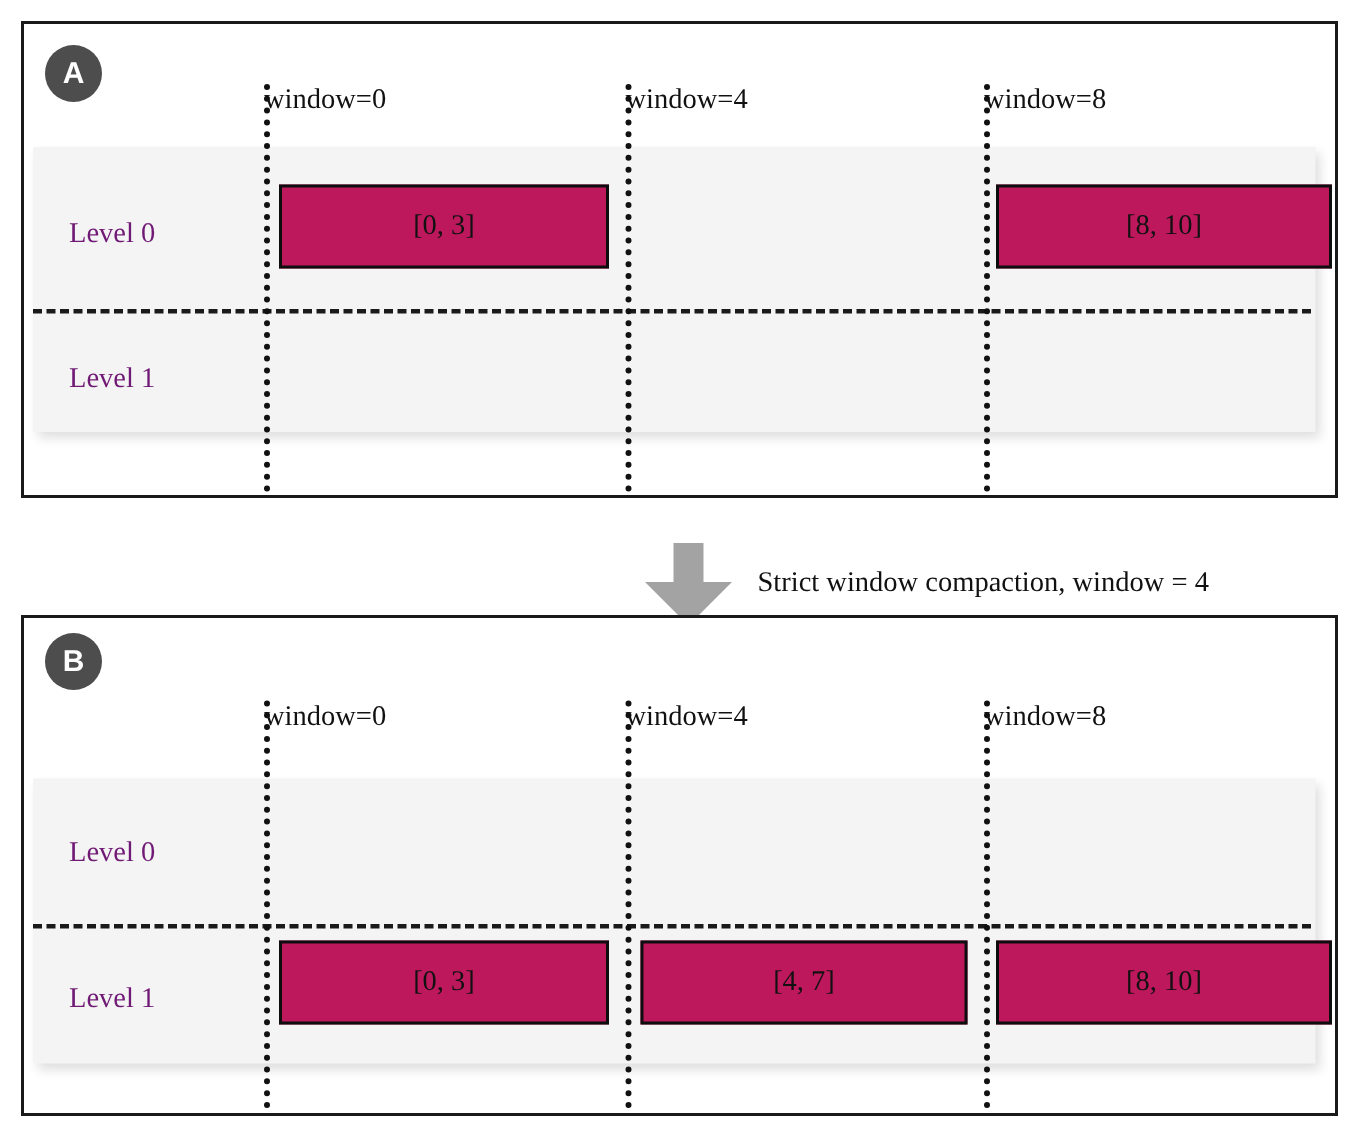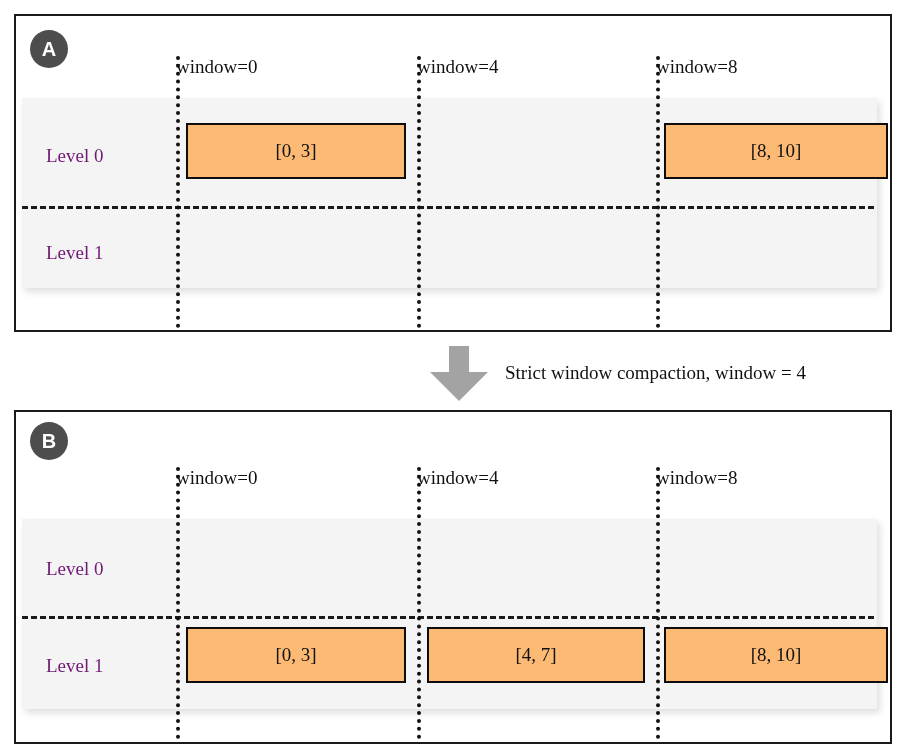--- a/index.html
+++ b/index.html
@@ -89,36 +89,36 @@
     position: absolute;
     font-size: 19px;
     color: #701a75;
     white-space: nowrap;
     text-align: right;
   }
 
   
   .interval-box {
     position: absolute;
-    background: #fdba74;
+    background: #be185d;
     border: 2.5px solid #0d0d0d;
     box-sizing: border-box;
     display: flex;
     align-items: center;
     justify-content: center;
     font-size: 19px;
     color: #111111;
     white-space: nowrap;
   }
 
   
   #transition {
     position: absolute;
     left: 0;
-    top: 340px;
+    top: 356px;
     width: 724px;
     height: 66px;
   }
   #arrow-down {
     position: absolute;
     left: 428px;
     top: 6px;
     width: 62px;
     height: 56px;
     display: block;

